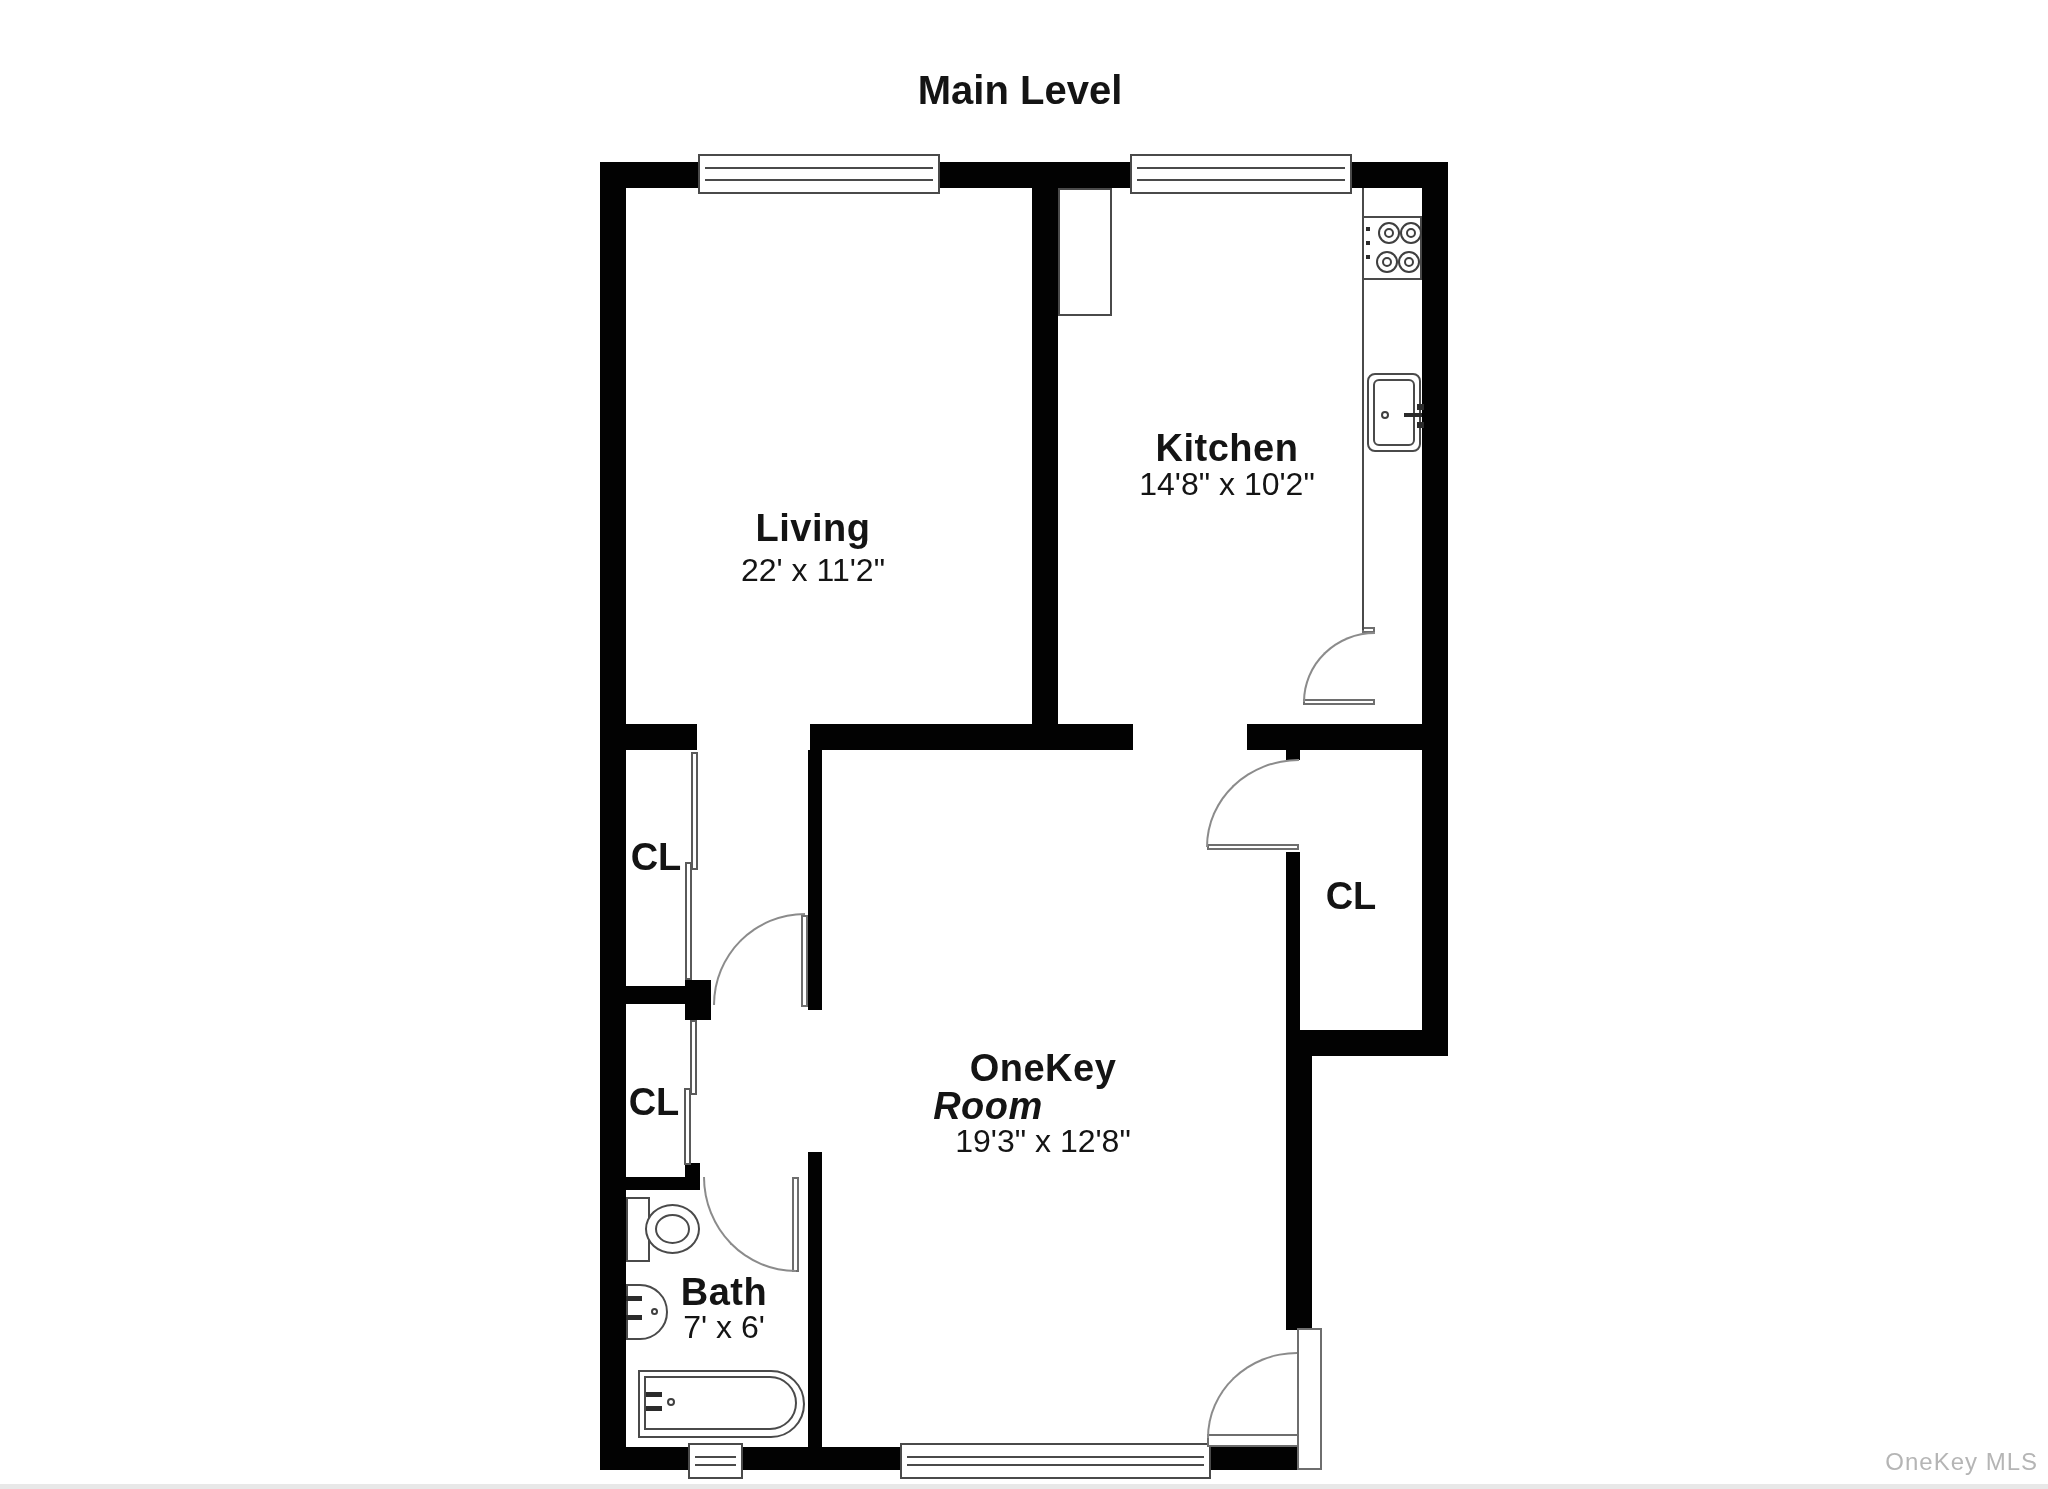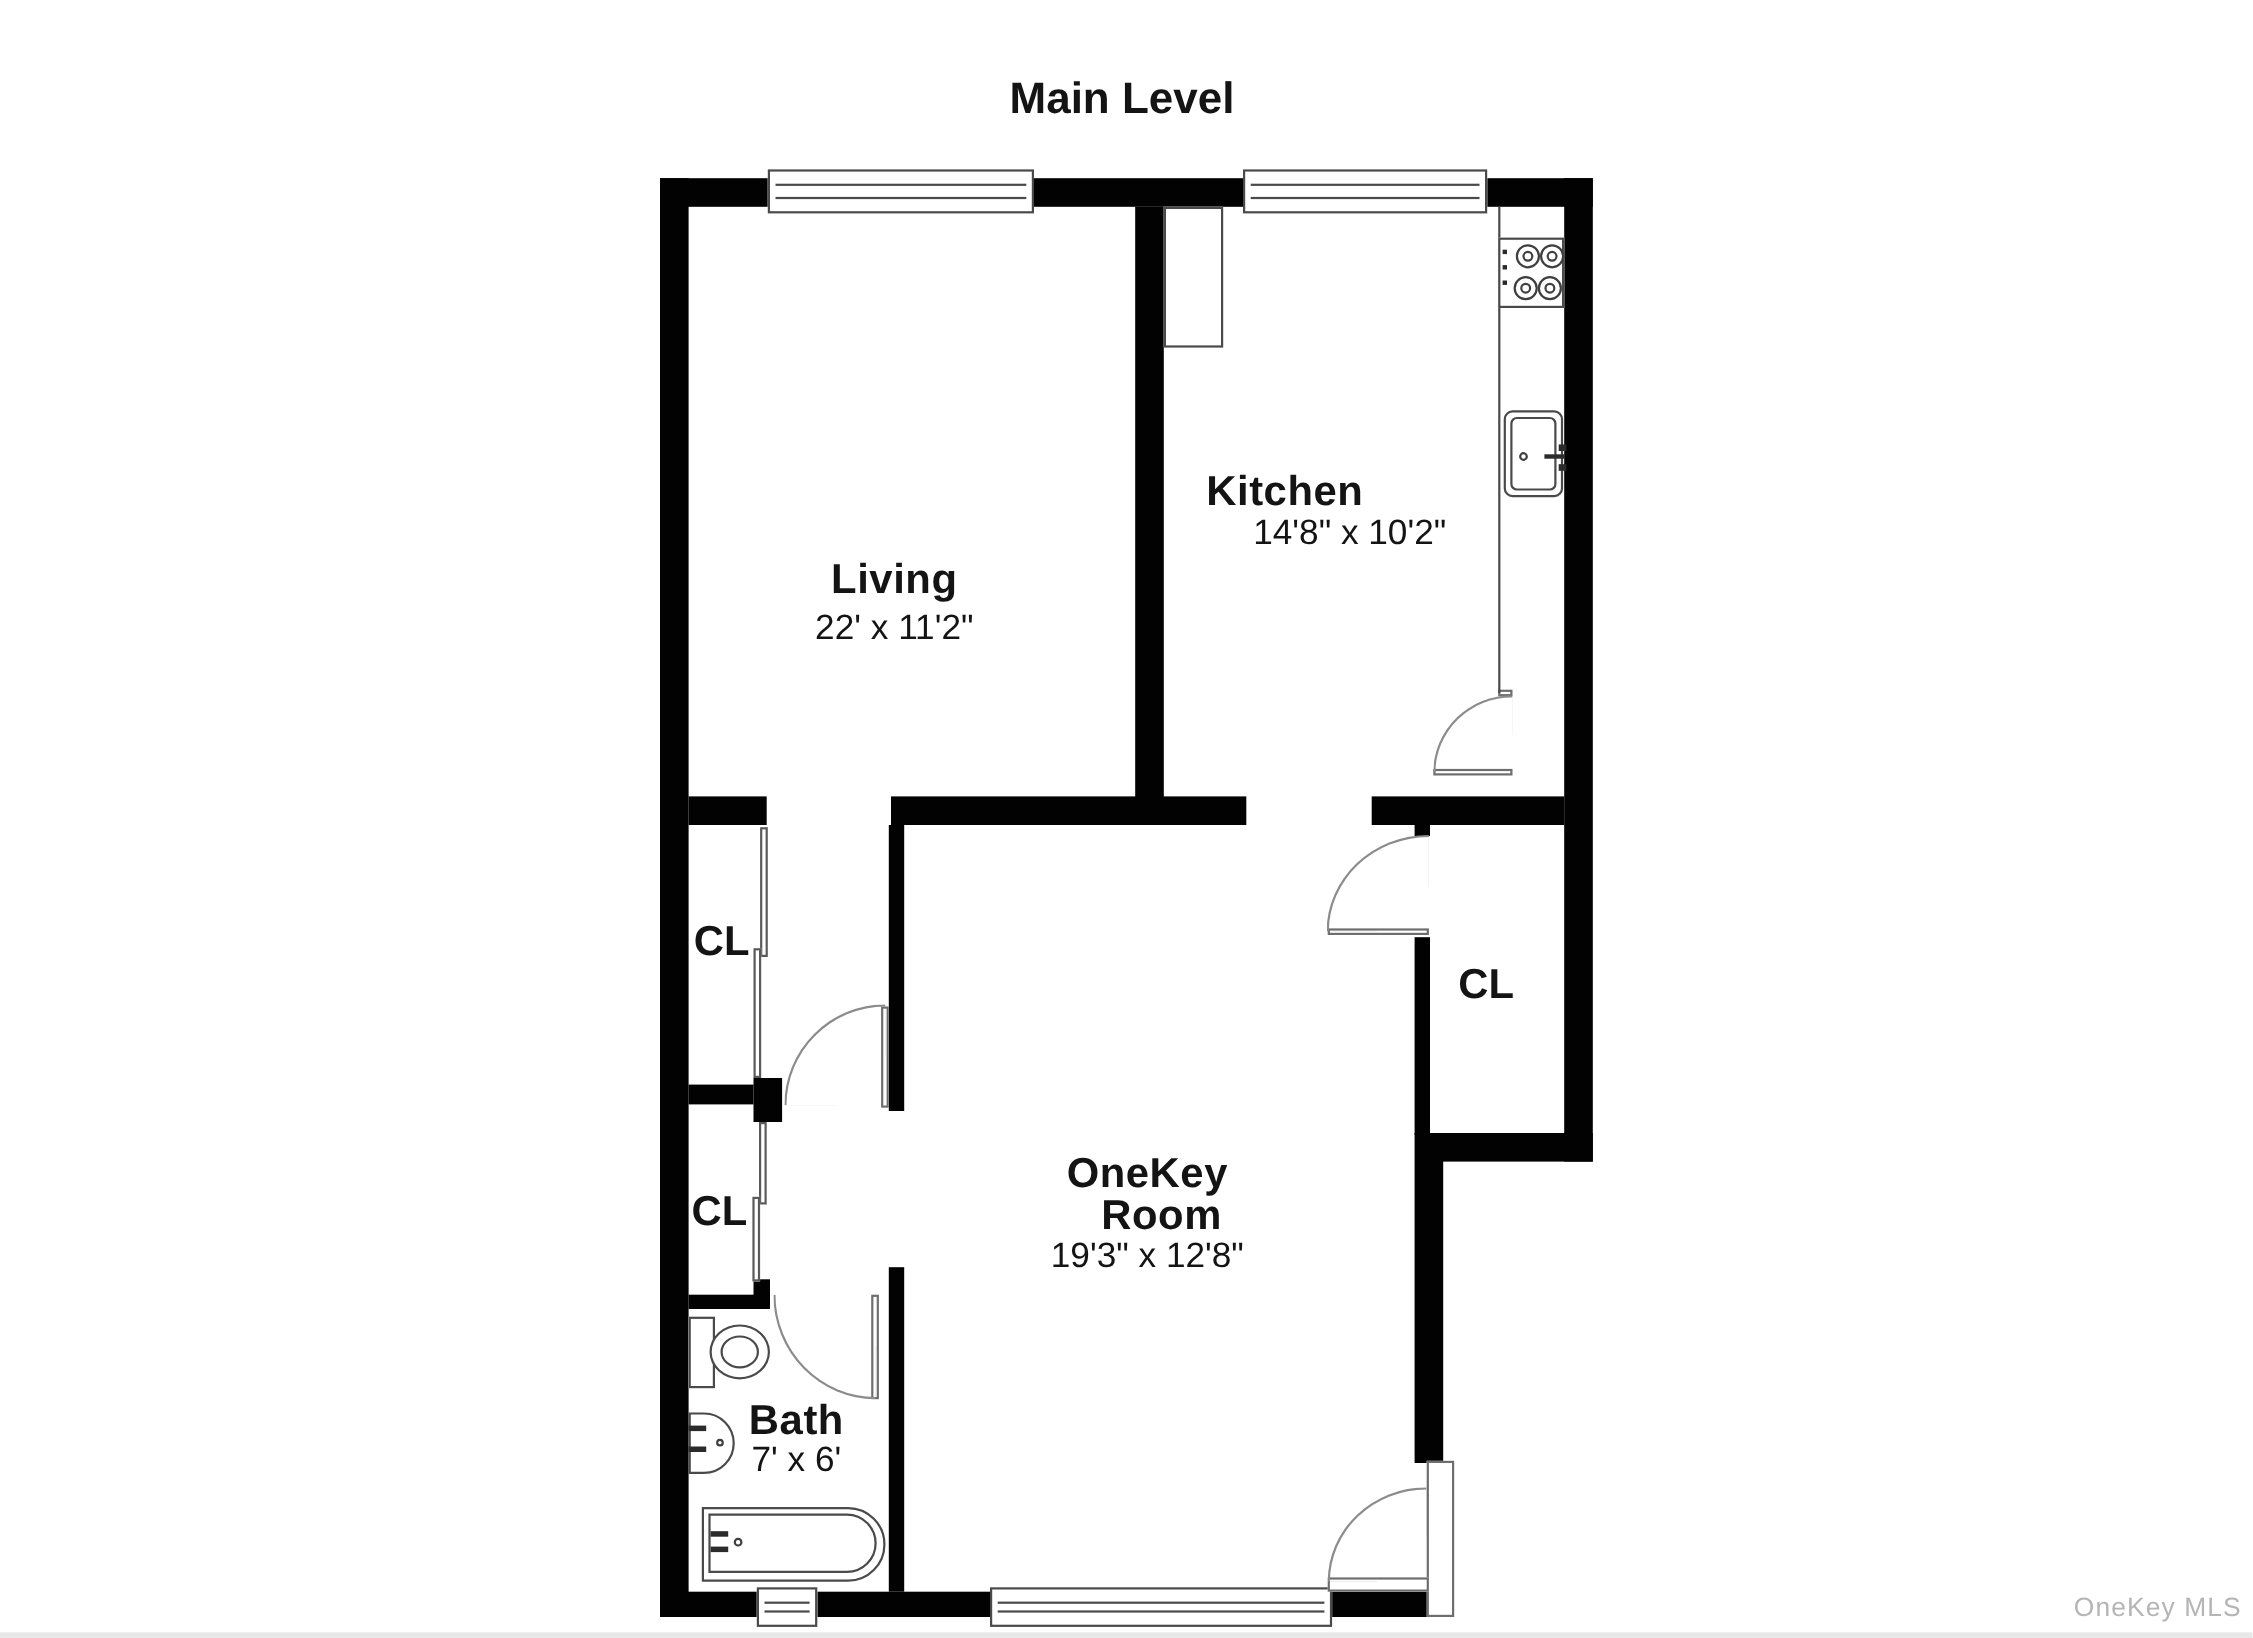--- a/index.html
+++ b/index.html
@@ -126,25 +126,25 @@
   </div>
   <div class="nub" style="left:646px;top:1392px;width:16px;height:5px;"></div>
   <div class="nub" style="left:646px;top:1406px;width:16px;height:5px;"></div>
   <div class="dot" style="left:667px;top:1398px;width:8px;height:8px;"></div>
 
   <div class="lbl title" style="left:1020px;top:90px;text-align:center;">Main Level</div>
 
   <div class="lbl rname" style="left:813px;top:528px;">Living</div>
   <div class="lbl rdims" style="left:813px;top:570px;">22' x 11'2"</div>
 
-  <div class="lbl rname" style="left:1168px;top:448px;">Kitchen</div>
+  <div class="lbl rname" style="left:1227px;top:448px;">Kitchen</div>
   <div class="lbl rdims" style="left:1227px;top:484px;">14'8" x 10'2"</div>
 
   <div class="lbl rname" style="left:1043px;top:1068px;">OneKey</div>
-  <div class="lbl rname" style="left:1056px;top:1106px;">Room</div>
+  <div class="lbl rname" style="left:988px;top:1106px;font-style:italic;">Room</div>
   <div class="lbl rdims" style="left:1043px;top:1141px;">19'3" x 12'8"</div>
 
   <div class="lbl rname" style="left:724px;top:1292px;">Bath</div>
   <div class="lbl rdims" style="left:724px;top:1327px;">7' x 6'</div>
 
   <div class="lbl cl" style="left:656px;top:857px;">CL</div>
   <div class="lbl cl" style="left:654px;top:1102px;">CL</div>
   <div class="lbl cl" style="left:1351px;top:896px;">CL</div>
 
   <div class="watermark">OneKey MLS</div>

